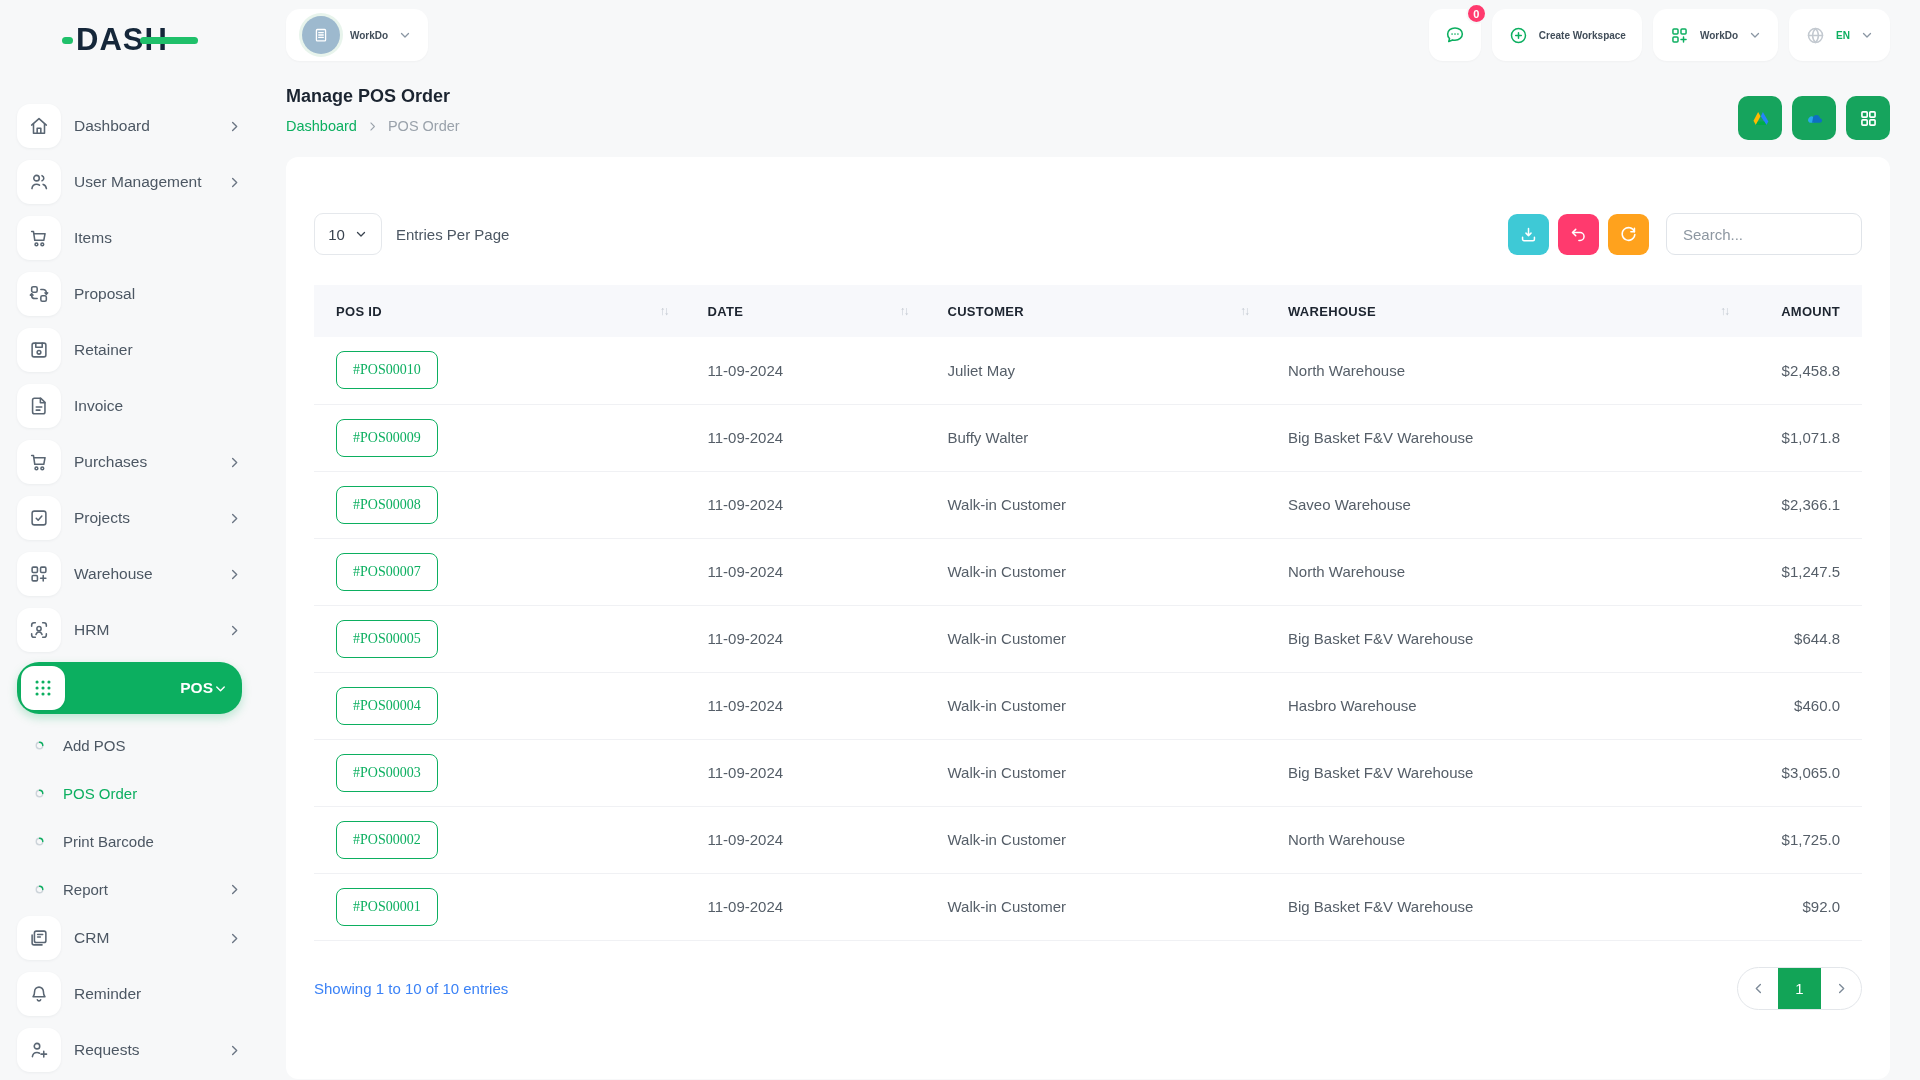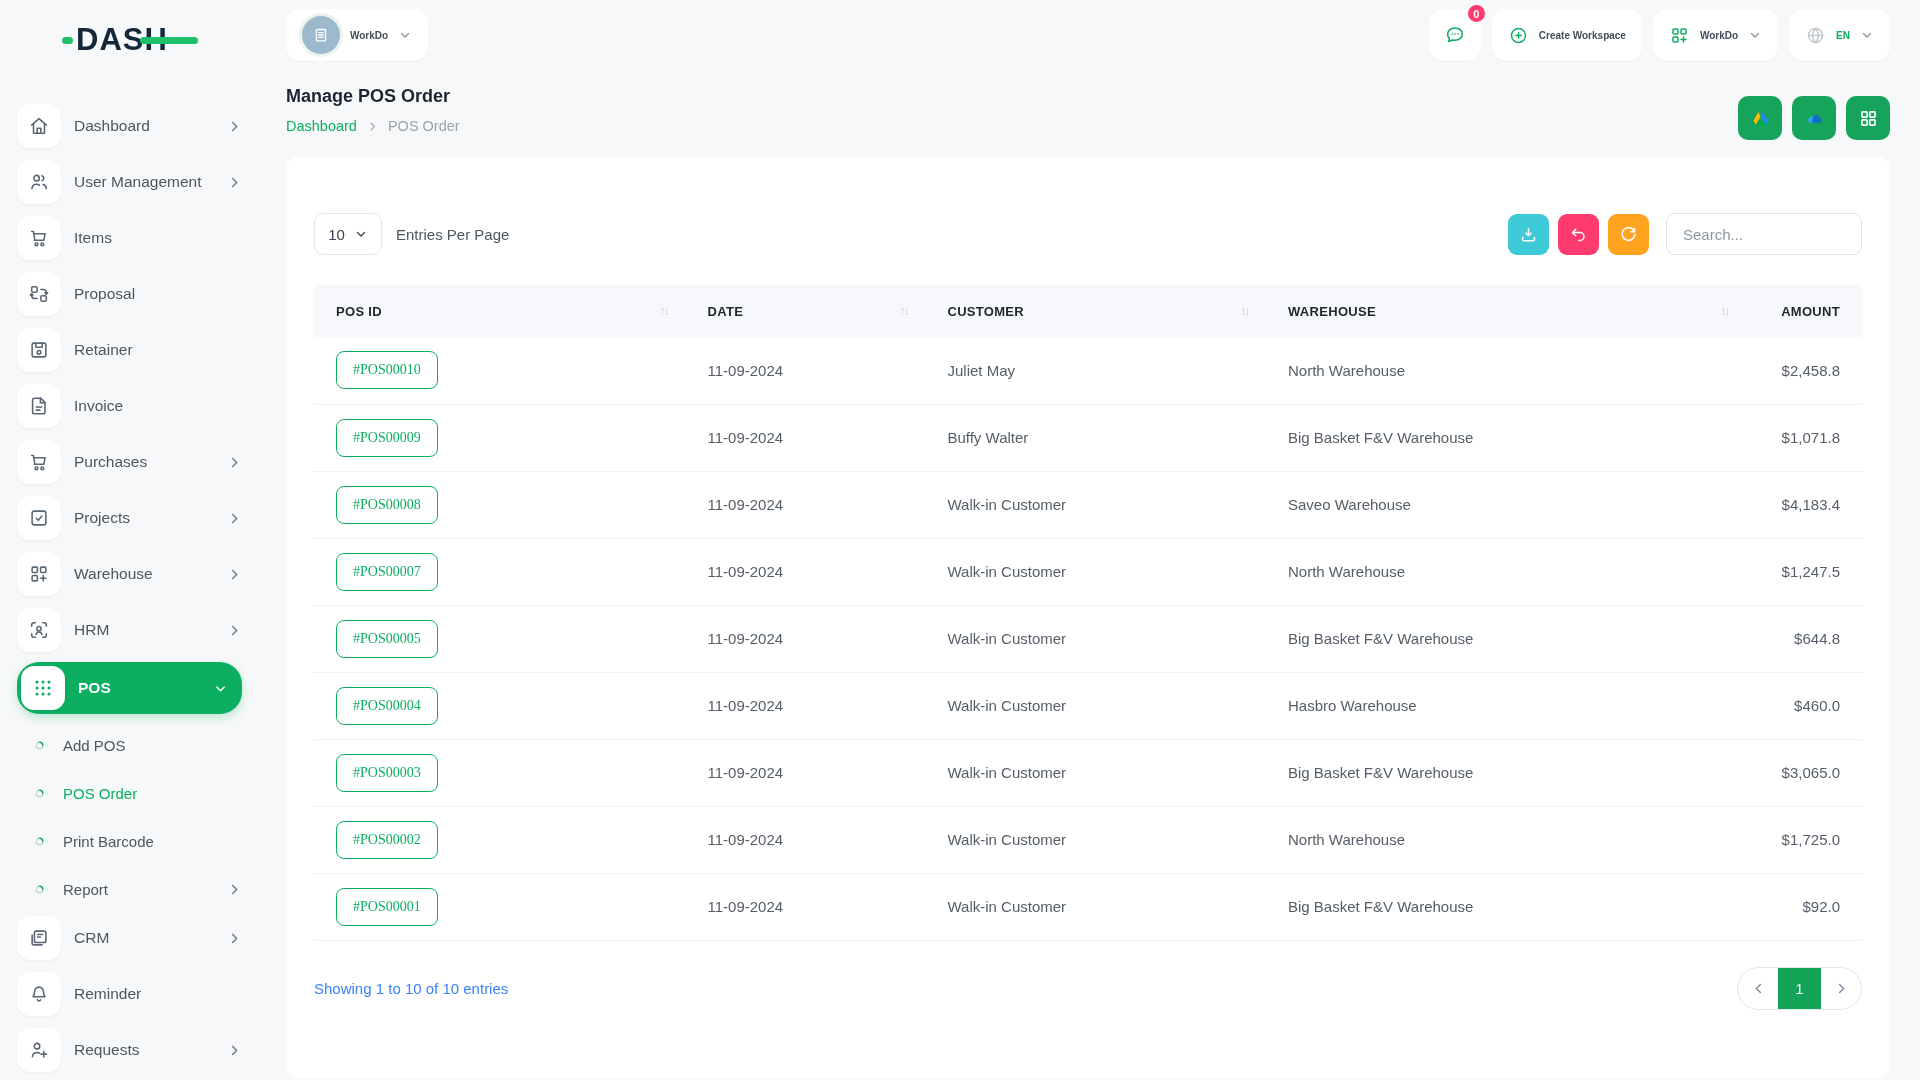--- a/index.html
+++ b/index.html
@@ -20,21 +20,21 @@
   .logo-dash { position:absolute; left:78px; top:17px; width:58px; height:7px; border-radius:4px; background:#1fc06a; }
 
   .nav { margin-top:42px; padding:0 20px 0 17px; display:flex; flex-direction:column; }
   .s-item { display:flex; align-items:center; height:48px; margin-bottom:8px; cursor:pointer; }
   .s-icon { width:44px; height:44px; background:#fff; border-radius:13px; flex:none;
             display:flex; align-items:center; justify-content:center; color:#5a6673;
             box-shadow:0 1px 3px rgba(25,39,52,.05); }
   .s-label { margin-left:13px; font-size:15.5px; color:#4c5763; flex:1; white-space:nowrap; }
   .s-chev { color:#6b7684; }
   .s-chev .ic { width:15px; height:15px; stroke-width:2.2; }
-  .s-item.active { background:#0caf60; border-radius:22px; height:52px; padding:0 14px 0 4px; box-shadow:0 4px 10px rgba(12,175,96,.25); }
+  .s-item.active { background:#0caf60; border-radius:22px; height:52px; padding:0 14px 0 4px; box-shadow:0 4px 10px rgba(12,175,96,.25);text-align:right; }
   .s-item.active .s-icon { color:#0caf60; }
   .s-item.active .s-label { color:#fff; font-weight:700; }
   .s-item.active .s-chev { color:#fff; }
   .s-sub { display:flex; align-items:center; height:40px; margin:3px 0 5px; padding-left:16px; cursor:pointer; }
   .bullet { width:13px; height:13px; flex:none; }
   .s-sub .s-label { margin-left:17px; font-size:15px; }
   .s-sub.active .s-label { color:#0caf60; }
 
   
   .topbar { position:absolute; left:262px; right:0; top:0; height:70px;
@@ -635,21 +635,21 @@
           <td>11-09-2024</td>
           <td>Buffy Walter</td>
           <td>Big Basket F&amp;V Warehouse</td>
           <td class="amount">$1,071.8</td>
         </tr>
         <tr>
           <td><span class="pos-badge">#POS00008</span></td>
           <td>11-09-2024</td>
           <td>Walk-in Customer</td>
           <td>Saveo Warehouse</td>
-          <td class="amount">$4,183.4</td>
+          <td class="amount">$2,366.1</td>
         </tr>
         <tr>
           <td><span class="pos-badge">#POS00007</span></td>
           <td>11-09-2024</td>
           <td>Walk-in Customer</td>
           <td>North Warehouse</td>
           <td class="amount">$1,247.5</td>
         </tr>
         <tr>
           <td><span class="pos-badge">#POS00005</span></td>

